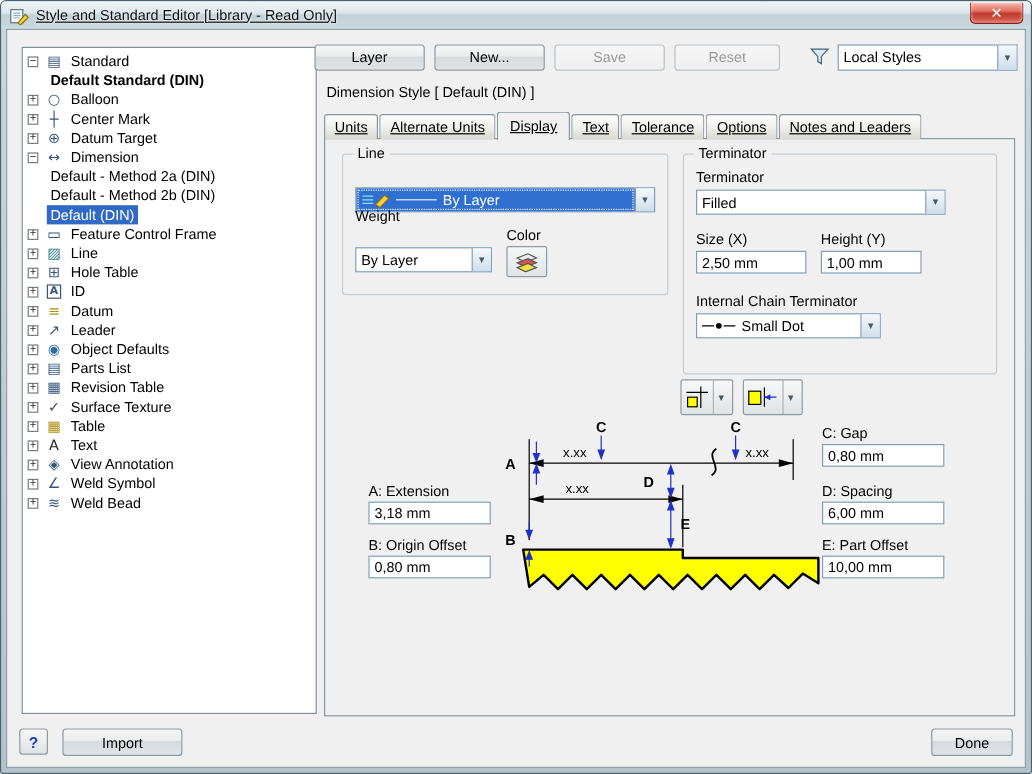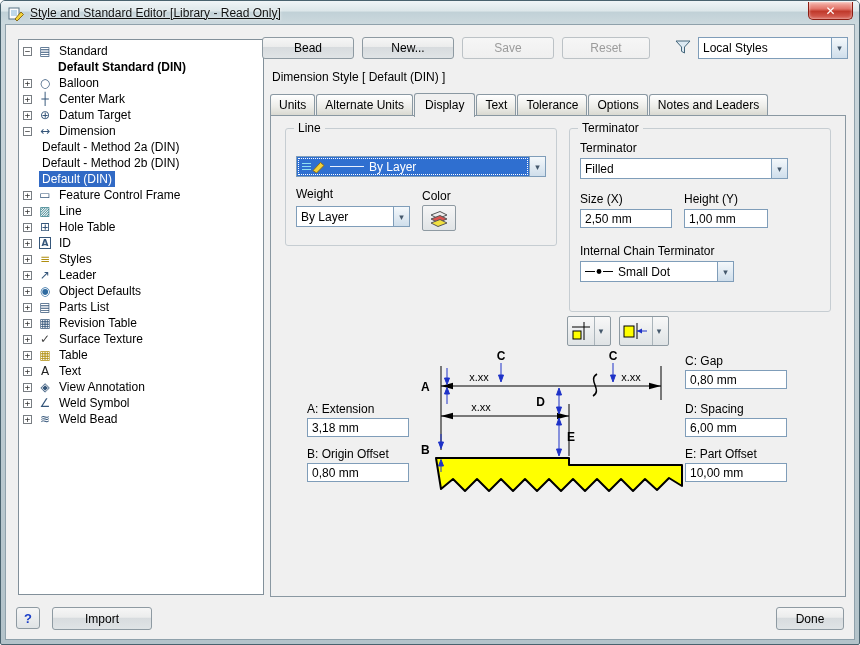--- a/index.html
+++ b/index.html
@@ -39,21 +39,21 @@
   .funnel-icon { position:absolute; width:18px; height:18px; }
   .combo { position:absolute; display:flex; align-items:stretch; background:#fff; border:1px solid #7f9db9;
            font-size:12px; cursor:default; }
   .combo-body { flex:1; display:flex; align-items:center; gap:5px; padding:4px 4px; overflow:hidden; }
   .combo-body.selected-blue { background:#2f6fd0; color:#fff; outline:1px dotted #fff; outline-offset:-2px; }
   .combo-arrow { width:16px; display:flex; align-items:center; justify-content:center; font-size:9px;
                  color:#44586c; border-left:1px solid #7f9db9; background:linear-gradient(#f4f8fb,#cfdeeb); }
   .dim-style-label { position:absolute; font-size:12px; color:#000; }
 
   
-  .tab-bar { position:absolute; left:264px; top:68px; height:23px; display:flex; align-items:center; z-index:2; }
+  .tab-bar { position:absolute; left:264px; top:68px; height:23px; display:flex; align-items:flex-end; z-index:2;text-decoration:underline; }
   .tab { font-size:12px; padding:3px 8px 3px; background:linear-gradient(#ffffff,#ecece8 60%,#d9d9d1);
          border:1px solid #8a98a2; border-bottom:none; border-radius:3px 3px 0 0; margin-right:1px; cursor:default; }
   .tab.active { background:#f0f0f0; padding:4px 10px 5px; margin-bottom:-1px; }
   .tab-panel { position:absolute; left:264px; top:90px; width:576px; height:482px; background:#f0f0f0;
                border:1px solid #8a98a2; }
 
   .group { position:absolute; border:1px solid #c6cdd2; border-radius:3px; }
   .legend { position:absolute; top:-8px; left:8px; background:#f0f0f0; padding:0 4px; font-size:12px; }
   .flabel { position:absolute; font-size:12px; white-space:nowrap; }
   .field { position:absolute; border:1px solid #7f9db9; background:#fff; font-size:12px; padding:1px 4px;
@@ -97,21 +97,21 @@
   </div>
 
   <div class="content">
 
     <div class="tree-panel" id="tree">
         <div class="tree-row" style="padding-left: 4px;">
           <span class="expander">−</span>
           <span class="tree-icon" style="color: rgb(53, 86, 122);">▤</span>
           <span class="tree-label">Standard</span>
         </div>
-        <div class="tree-row" style="padding-left: 36px;">
+        <div class="tree-row" style="padding-left: 20px;">
           <span class="tree-label bold">Default Standard (DIN)</span>
         </div>
         <div class="tree-row" style="padding-left: 4px;">
           <span class="expander">+</span>
           <span class="tree-icon" style="color: rgb(53, 86, 122);">○</span>
           <span class="tree-label">Balloon</span>
         </div>
         <div class="tree-row" style="padding-left: 4px;">
           <span class="expander">+</span>
           <span class="tree-icon" style="color: rgb(53, 86, 122);">┼</span>
@@ -152,21 +152,21 @@
           <span class="tree-label">Hole Table</span>
         </div>
         <div class="tree-row" style="padding-left: 4px;">
           <span class="expander">+</span>
           <span class="tree-icon boxed" style="color: rgb(53, 86, 122);">A</span>
           <span class="tree-label">ID</span>
         </div>
         <div class="tree-row" style="padding-left: 4px;">
           <span class="expander">+</span>
           <span class="tree-icon" style="color: rgb(176, 143, 16);">≡</span>
-          <span class="tree-label">Styles</span>
+          <span class="tree-label">Datum</span>
         </div>
         <div class="tree-row" style="padding-left: 4px;">
           <span class="expander">+</span>
           <span class="tree-icon" style="color: rgb(53, 86, 122);">↗</span>
           <span class="tree-label">Leader</span>
         </div>
         <div class="tree-row" style="padding-left: 4px;">
           <span class="expander">+</span>
           <span class="tree-icon" style="color: rgb(45, 106, 160);">◉</span>
           <span class="tree-label">Object Defaults</span>
@@ -206,21 +206,21 @@
           <span class="tree-icon" style="color: rgb(53, 86, 122);">∠</span>
           <span class="tree-label">Weld Symbol</span>
         </div>
         <div class="tree-row" style="padding-left: 4px;">
           <span class="expander">+</span>
           <span class="tree-icon" style="color: rgb(53, 86, 122);">≋</span>
           <span class="tree-label">Weld Bead</span>
         </div>
       </div>
 
-    <button class="btn" style="left:256px; top:12px; width:92px;">Bead</button>
+    <button class="btn" style="left:256px; top:12px; width:92px;">Layer</button>
     <button class="btn" style="left:356px; top:12px; width:92px;">New...</button>
     <button class="btn disabled" style="left:456px; top:12px; width:92px;">Save</button>
     <button class="btn disabled" style="left:556px; top:12px; width:88px;">Reset</button>
 
     <span class="funnel-icon" style="left:668px; top:13px;">
       <svg width="18" height="18" viewBox="0 0 18 18">
         <path d="M2,3 L16,3 L10.5,9 L10.5,15 L7.5,13.3 L7.5,9 Z" fill="#dce9f2" stroke="#44667a"></path>
       </svg>
     </span>
 
@@ -256,21 +256,21 @@
                 <line x1="1" y1="6.5" x2="10" y2="6.5" stroke="#8fe0f2"></line>
                 <line x1="1" y1="9.5" x2="10" y2="9.5" stroke="#8fe0f2"></line>
                 <polygon points="12,10.5 19.5,2.5 23,5.5 15.5,13" fill="#f3d23a" stroke="#8a6d1a"></polygon>
               </svg>
             </span>
             <span class="type-line"></span>
             <span>By Layer</span>
           </div>
           <span class="combo-arrow">▾</span>
         </div>
-        <span class="flabel" style="left:10px; top:58px;">Weight</span>
+        <span class="flabel" style="left:10px; top:44px;">Weight</span>
         <div class="combo" style="left:10px; top:77px; width:114px; height:21px;">
           <div class="combo-body">
             <span>By Layer</span>
           </div>
           <span class="combo-arrow">▾</span>
         </div>
         <span class="flabel" style="left:136px; top:60px;">Color</span>
         <div class="icon-btn" style="left:136px; top:76px; width:34px; height:26px;">
           <span style="display:inline-flex;">
             <svg width="22" height="17" viewBox="0 0 22 17">

